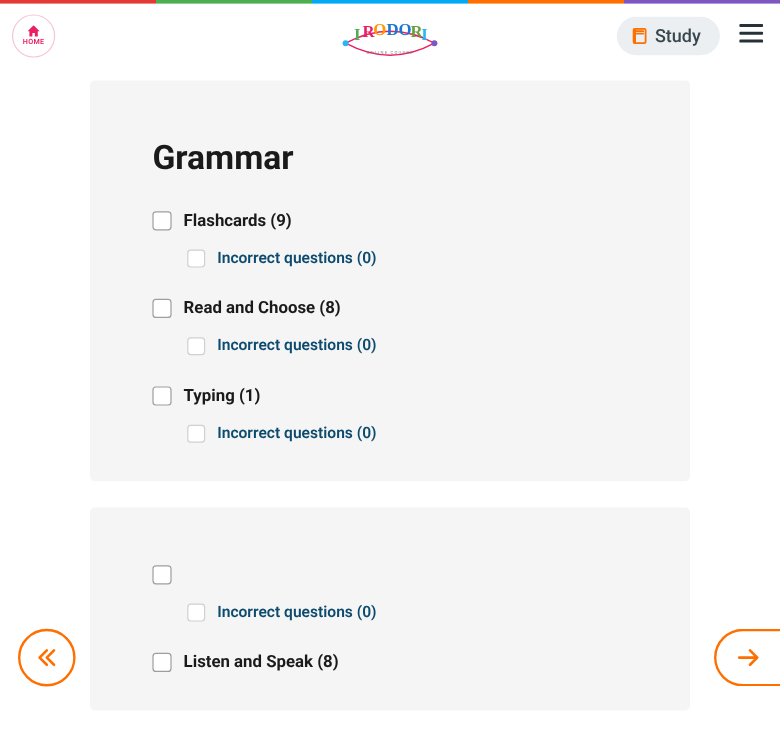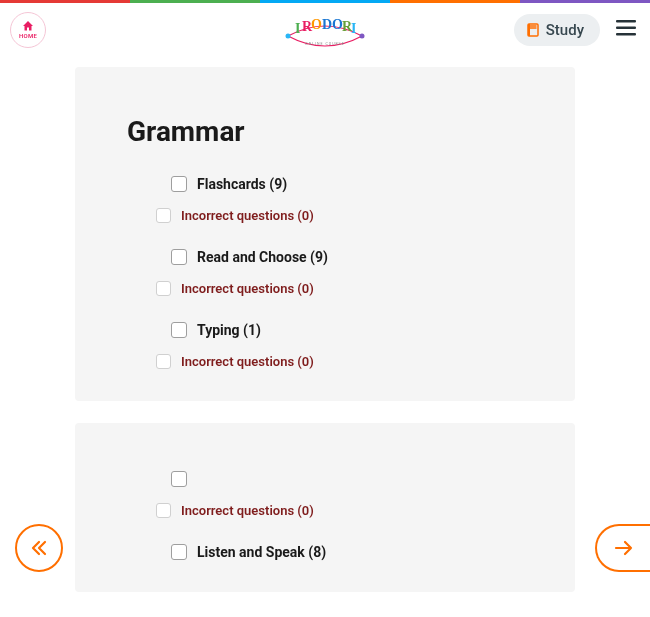--- a/index.html
+++ b/index.html
@@ -116,21 +116,20 @@
 
     .item {
       margin-bottom: 26px;
     }
     .item:last-child { margin-bottom: 0; }
 
     .main-row {
       display: flex;
       align-items: center;
       gap: 10px;
-      margin-left: 44px;
     }
 
     .chk {
       width: 16px;
       height: 16px;
       border: 1.5px solid #9e9e9e;
       border-radius: 3px;
       background: #fff;
       flex-shrink: 0;
       cursor: pointer;
@@ -156,21 +155,21 @@
       border: 1.5px solid #d0d0d0;
       border-radius: 3px;
       background: #fff;
       flex-shrink: 0;
       cursor: pointer;
     }
 
     .sub-label {
       font-size: 13px;
       font-weight: 600;
-      color: #7f1d1d;
+      color: #0c4a6e;
     }
 
     .nav-prev {
       position: absolute;
       left: 15px;
       bottom: 45px;
       width: 48px;
       height: 48px;
       border-radius: 50%;
       border: 2px solid #ff6f00;
@@ -263,21 +262,21 @@
       </div>
       <div class="sub-row">
         <div class="sub-chk"></div>
         <span class="sub-label">Incorrect questions (0)</span>
       </div>
     </div>
 
     <div class="item">
       <div class="main-row">
         <div class="chk"></div>
-        <span class="item-label">Read and Choose (9)</span>
+        <span class="item-label">Read and Choose (8)</span>
       </div>
       <div class="sub-row">
         <div class="sub-chk"></div>
         <span class="sub-label">Incorrect questions (0)</span>
       </div>
     </div>
 
     <div class="item">
       <div class="main-row">
         <div class="chk"></div>

